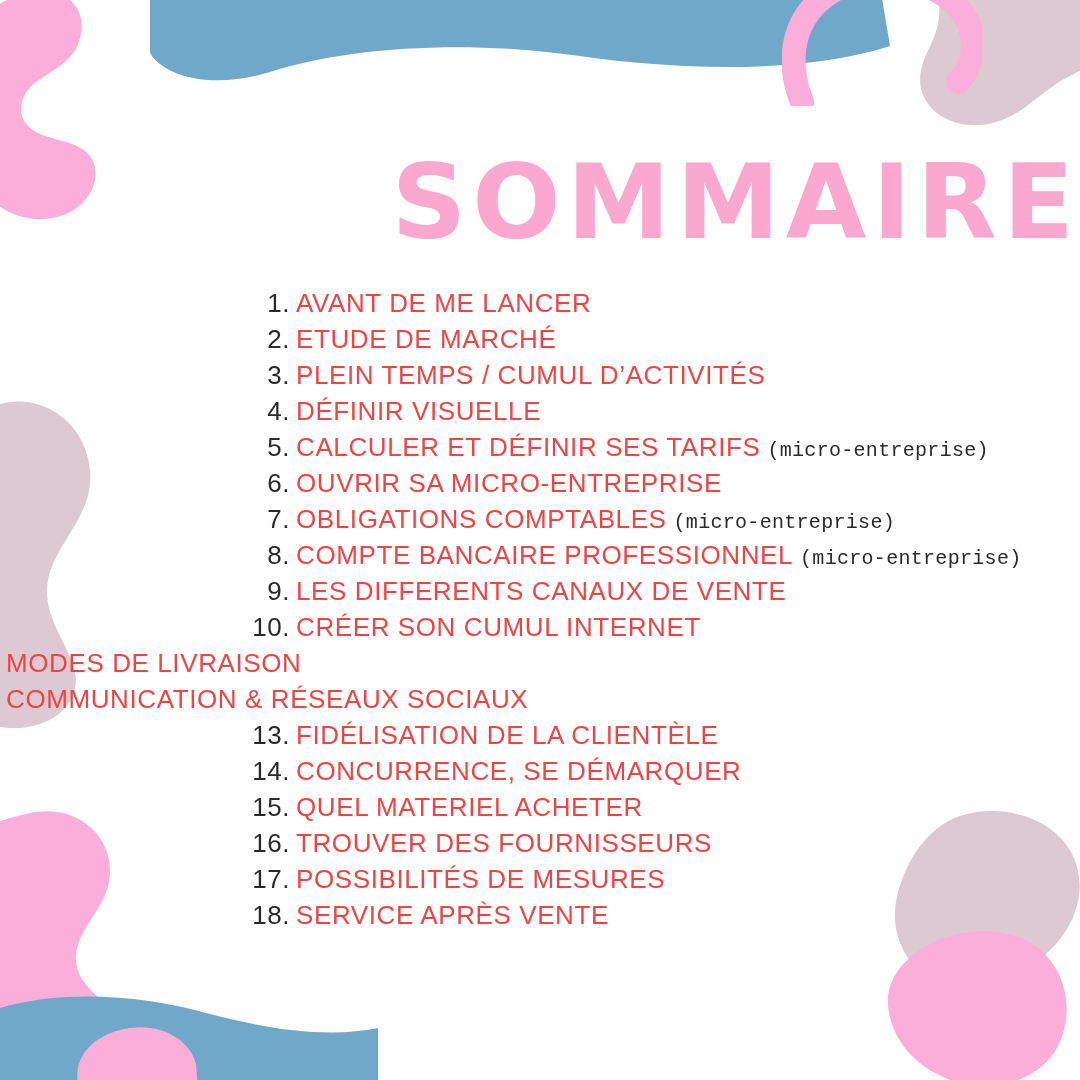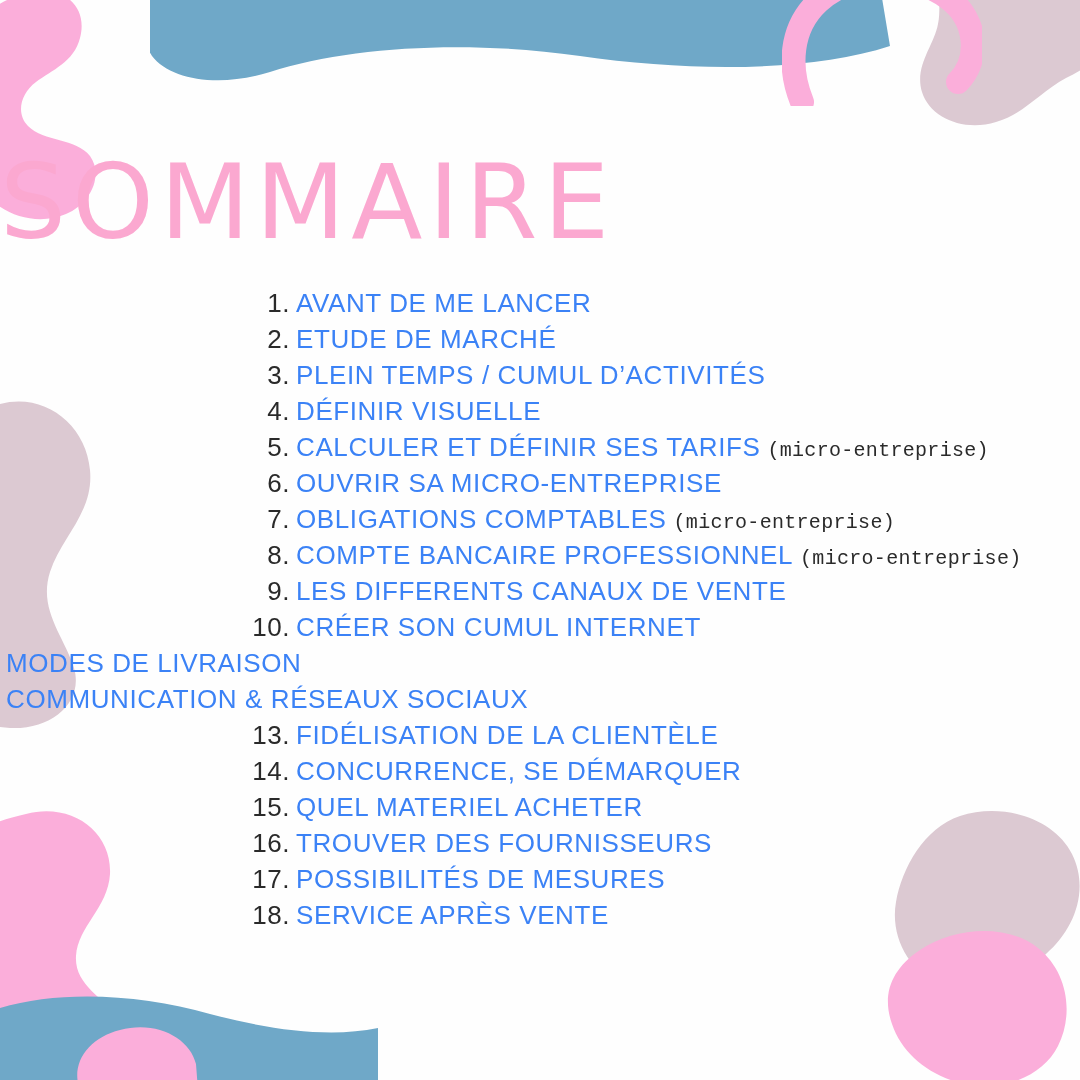--- a/index.html
+++ b/index.html
@@ -36,23 +36,23 @@
     top: 0;
     width: 1080px;
     height: 1080px;
     z-index: 5;
   }
   .title {
     position: absolute;
     left: 0;
     top: 150px;
     width: 1080px;
-    text-align: left;
+    text-align: right;
     font-family: "DejaVu Sans", sans-serif;
-    font-weight: normal;
+    font-weight: bold;
     font-size: 104px;
     letter-spacing: 6px;
     color: #FBA8D0;
     line-height: 1;
     text-transform: uppercase;
   }
   .toc {
     position: absolute;
     left: 0;
     top: 288px;
@@ -70,21 +70,21 @@
     text-align: right;
     font-size: 26px;
     letter-spacing: 0.5px;
     color: #2a2a2a;
     white-space: nowrap;
   }
   .toc-text {
     padding-left: 6px;
     font-size: 26px;
     letter-spacing: 0.6px;
-    color: #3b82f6;
+    color: #ef4444;
     white-space: nowrap;
     text-align: right;
   }
   .toc-note {
     font-size: 20px;
     letter-spacing: 0.3px;
     color: #2a2a2a;
     padding-left: 7px;
     white-space: nowrap;
     font-family: Liberation Mono, monospace;

